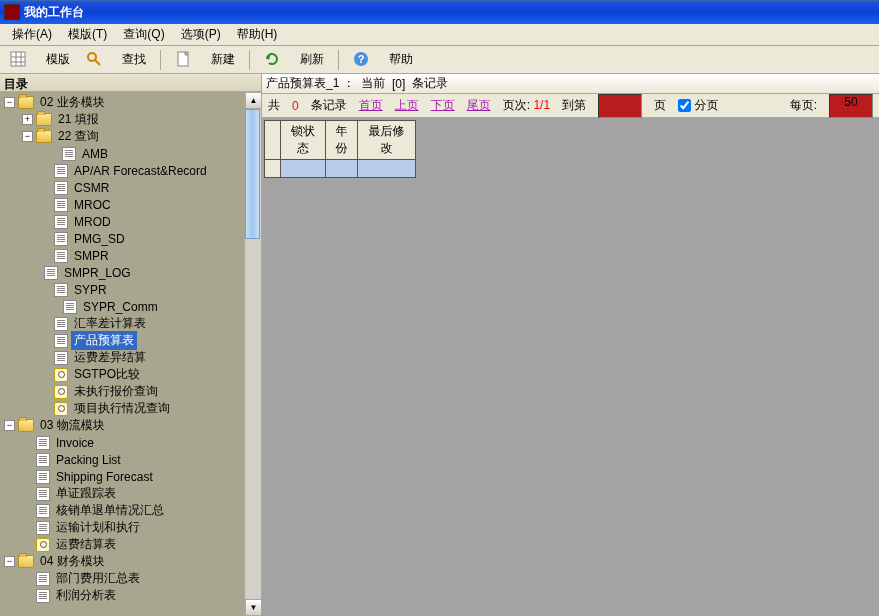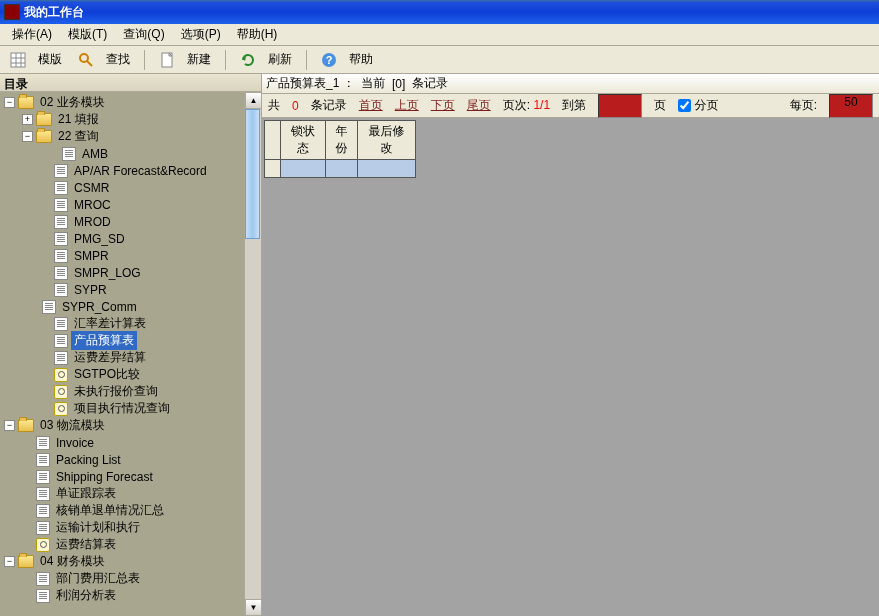--- a/index.html
+++ b/index.html
@@ -3,21 +3,21 @@
 <meta charset="utf-8">
 <style>
 * { box-sizing: border-box; margin: 0; padding: 0; }
 body { font-family: "SimSun", "宋体", Arial, sans-serif; font-size: 12px; background: #ece9d8; overflow: hidden; width: 879px; height: 616px; }
 .titlebar { height: 24px; background: linear-gradient(to bottom, #3a6ea5 0%, #1e4fdb 10%, #0d3fd9 50%, #1e5fe8 100%); color: white; display: flex; align-items: center; padding: 0 4px; font-weight: bold; }
 .titlebar .icon { width: 16px; height: 16px; background: #8b0000; margin-right: 4px; border: 1px solid #333; }
 .menubar { height: 22px; background: #ece9d8; border-bottom: 1px solid #aca899; display: flex; align-items: center; padding: 0 4px; }
 .menubar span { padding: 2px 8px; cursor: default; }
 .toolbar { height: 28px; background: #ece9d8; border-bottom: 1px solid #aca899; display: flex; align-items: center; padding: 0 4px; gap: 4px; }
 .toolbar .sep { width: 1px; height: 20px; background: #aca899; margin: 0 4px; }
-.toolbar .btn { display: flex; align-items: center; padding: 2px 6px; cursor: default; gap: 12px; }
+.toolbar .btn { display: flex; padding: 2px 6px; cursor: default; gap: 20px; }
 .gridicon { width: 16px; height: 16px; display: inline-block; }
 .main { display: flex; height: calc(100% - 74px); }
 .left { width: 262px; background: #a9a68f; display: flex; flex-direction: column; border-right: 1px solid #aca899; }
 .left-header { height: 18px; background: linear-gradient(to bottom, #e8e4cf, #d8d4bf); border-bottom: 1px solid #aca899; padding: 2px 4px; font-weight: bold; }
 .tree-wrap { flex: 1; overflow: hidden; position: relative; }
 .tree { overflow-y: auto; height: 100%; padding: 2px 0; }
 .tree-scrollbar { position: absolute; right: 0; top: 0; width: 17px; height: 100%; background: #d4d0c8; border-left: 1px solid #aca899; }
 .sb-btn { width: 17px; height: 17px; background: linear-gradient(to bottom, #fff, #d4d0c8); border: 1px solid #aca899; display: flex; align-items: center; justify-content: center; font-size: 8px; }
 .sb-thumb { width: 15px; background: linear-gradient(to right, #c8e0f8, #9ec8ee, #c8e0f8); border: 1px solid #6e9fd4; margin-left: 0; height: 130px; position: absolute; top: 17px; left: 0; }
 .tree-row { display: flex; align-items: center; height: 17px; white-space: nowrap; cursor: default; padding-right: 18px; }
@@ -28,21 +28,21 @@
 .folder-icon::before { content: ''; position: absolute; top: -3px; left: 0; width: 6px; height: 3px; background: #e8c050; border: 1px solid #b89020; border-bottom: none; }
 .doc-icon { width: 14px; height: 14px; background: white; border: 1px solid #888; margin-right: 3px; flex-shrink: 0; position: relative; }
 .doc-icon::after { content: ''; position: absolute; top: 2px; left: 2px; right: 2px; height: 1px; background: #888; box-shadow: 0 2px 0 #888, 0 4px 0 #888, 0 6px 0 #888; }
 .q-icon { width: 14px; height: 14px; background: #fff8d0; border: 1px solid #c0a000; margin-right: 3px; flex-shrink: 0; position: relative; border-radius: 2px; }
 .q-icon::after { content: ''; position: absolute; top: 2px; left: 3px; width: 5px; height: 5px; border: 1px solid #555; border-radius: 50%; }
 .label { padding: 1px 3px; }
 .right { flex: 1; background: #ece9d8; display: flex; flex-direction: column; }
 .tabbar { height: 20px; border-bottom: 1px solid #aca899; display: flex; align-items: center; padding: 0 4px; background: linear-gradient(to bottom, #fff, #ece9d8); }
 .pager { height: 24px; padding: 2px 6px; display: flex; align-items: center; gap: 12px; border-bottom: 1px solid #aca899; }
 .pager .zero { color: red; }
-.pager .disabled { color: #7f1d1d; text-decoration: underline; }
+.pager .disabled { color: #a21caf; text-decoration: underline; }
 .pager .pgnum { color: red; }
 .pager .input-small { width: 44px; height: 24px; background: #b91c1c; border: 1px inset #888; display: inline-block; }
 .pager input[type=checkbox] { vertical-align: middle; }
 .grid-area { flex: 1; background: #a3a3a3; padding: 2px; }
 .grid { border-collapse: collapse; }
 .grid th, .grid td { border: 1px solid #555; font-weight: normal; font-size: 12px; }
 .grid th { background: #ece9d8; padding: 2px 6px; }
 .grid .corner { width: 16px; background: #ece9d8; }
 .grid td { background: #b8cce8; height: 18px; }
 .grid td.corner { background: #ece9d8; }
@@ -155,31 +155,31 @@
           <div class="tree-row" style="padding-left: 40px;">
             <span class="noexp"></span>
             <span class="doc-icon"></span>
             <span class="label">PMG_SD</span>
           </div>
           <div class="tree-row" style="padding-left: 40px;">
             <span class="noexp"></span>
             <span class="doc-icon"></span>
             <span class="label">SMPR</span>
           </div>
-          <div class="tree-row" style="padding-left: 40px;">
+          <div class="tree-row" style="padding-left: 30px;">
             <span class="noexp"></span>
             <span class="doc-icon"></span>
             <span class="label">SMPR_LOG</span>
           </div>
           <div class="tree-row" style="padding-left: 40px;">
             <span class="noexp"></span>
             <span class="doc-icon"></span>
             <span class="label">SYPR</span>
           </div>
-          <div class="tree-row" style="padding-left: 28px;">
+          <div class="tree-row" style="padding-left: 49px;">
             <span class="noexp"></span>
             <span class="doc-icon"></span>
             <span class="label">SYPR_Comm</span>
           </div>
           <div class="tree-row" style="padding-left: 40px;">
             <span class="noexp"></span>
             <span class="doc-icon"></span>
             <span class="label">汇率差计算表</span>
           </div>
           <div class="tree-row selected" style="padding-left: 40px;">

